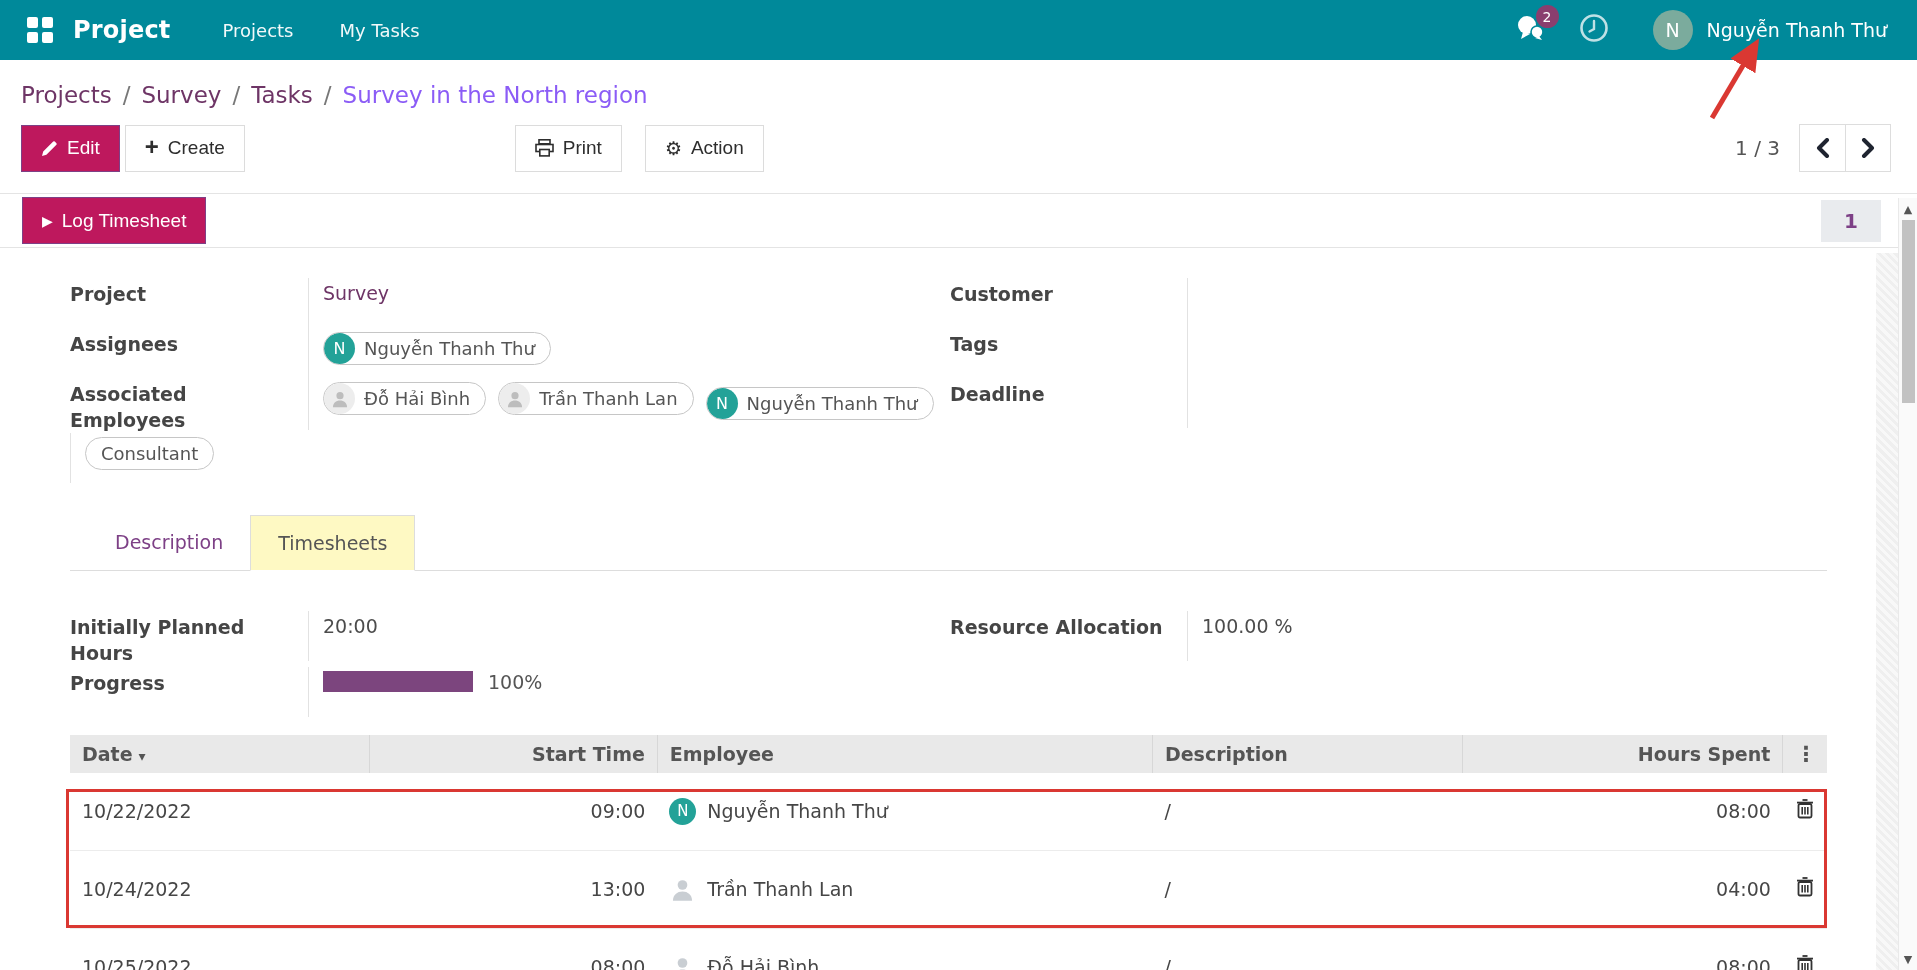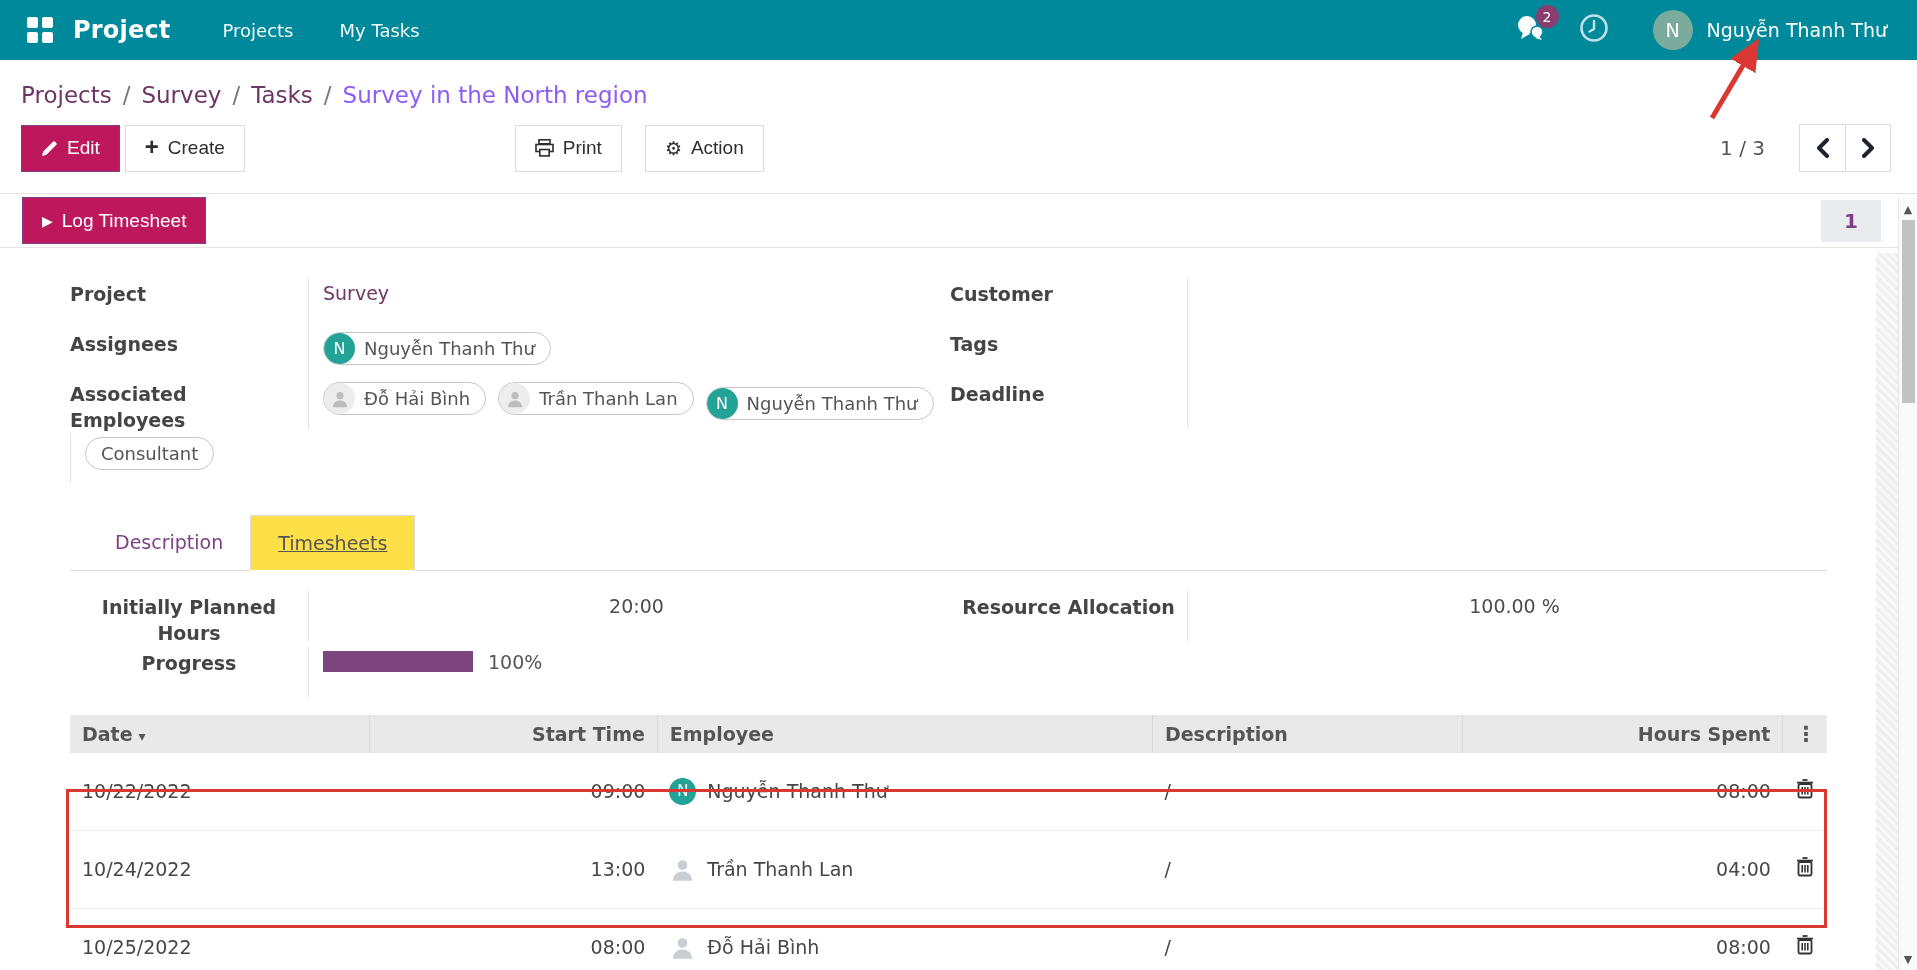--- a/index.html
+++ b/index.html
@@ -36,21 +36,21 @@
   .toolbar { display:flex; align-items:center; margin-top:16px; padding:0 26px 21px 21px; }
   .btn { height:47px; padding:0 19px; font-size:19px; background:#fff; color:#2e2e2e;
          border:1px solid #dcdcdc; display:inline-flex; align-items:center; gap:9px;
          cursor:pointer; white-space:nowrap; }
   .btn-primary { background:#be185d; border-color:#7d4086; color:#fff; }
   .btn-create { margin-left:5px; }
   .btn-print  { margin-left:270px; }
   .btn-action { margin-left:23px; }
   .plus-glyph { font-size:24px; font-weight:bold; line-height:1; margin-top:-2px; }
   .gear-glyph { font-size:19px; line-height:1; }
-  .pager { margin-left:auto; display:flex; align-items:center;gap:15px; }
+  .pager { margin-left:auto; display:flex; align-items:center; }
   .pager-count { font-size:20px; color:#555; margin-right:19px; }
   .pager-btns { display:flex; border:1px solid #ddd; background:#fff; }
   .pager-btn { width:45px; height:46px; display:flex; align-items:center;
                justify-content:center; cursor:pointer; background:#fff; border:none; }
   .pager-btn + .pager-btn { border-left:1px solid #ddd; }
 
   .statusbar { height:55px; border-top:1px solid #e4e4e4; border-bottom:1px solid #e4e4e4;
                display:flex; align-items:center; padding:0 22px; }
   .play-glyph { font-size:14px; line-height:1; }
   .stage-badge { margin-left:auto; margin-right:14px; width:60px; height:42px;
@@ -77,24 +77,24 @@
                 display:flex; align-items:center; justify-content:center; }
   .tag-avatar.initial { background:#23a298; color:#fff; font-size:16px; }
   .tag-avatar.person  { background:#ededed; }
   .tag.no-avatar { padding-left:15px; }
 
   
   .tabs { margin-top:32px; border-bottom:1px solid #ddd; display:flex; padding-left:18px; }
   .tab { padding:16px 27px; font-size:19px; cursor:pointer; }
   .tab.inactive { color:#7d4086; }
   .tab.active { border:1px solid #ddd; border-bottom:1px solid #fff; margin-bottom:-1px;
-                background:#fde047; color:#555;text-decoration:underline; }
-
-  
-  .details { margin-top:20px;text-align:center; }
+                background:#fef9c3; color:#555; }
+
+  
+  .details { margin-top:40px; }
   .progress-line { display:flex; align-items:center; }
   .progress-track { width:150px; height:21px; background:#e8e8e8; }
   .progress-fill { height:100%; background:#7c457e; }
   .progress-text { margin-left:15px; color:#555; }
 
   
   .table-wrap { margin-top:18px; position:relative; }
   table { width:100%; border-collapse:collapse; font-size:19px; color:#464646; table-layout:fixed; }
   thead th { background:#e9e9e9; height:38px; font-weight:bold; color:#555;
              text-align:left; padding:0 12px; border-left:1px solid #d7d7d7; cursor:pointer; }

